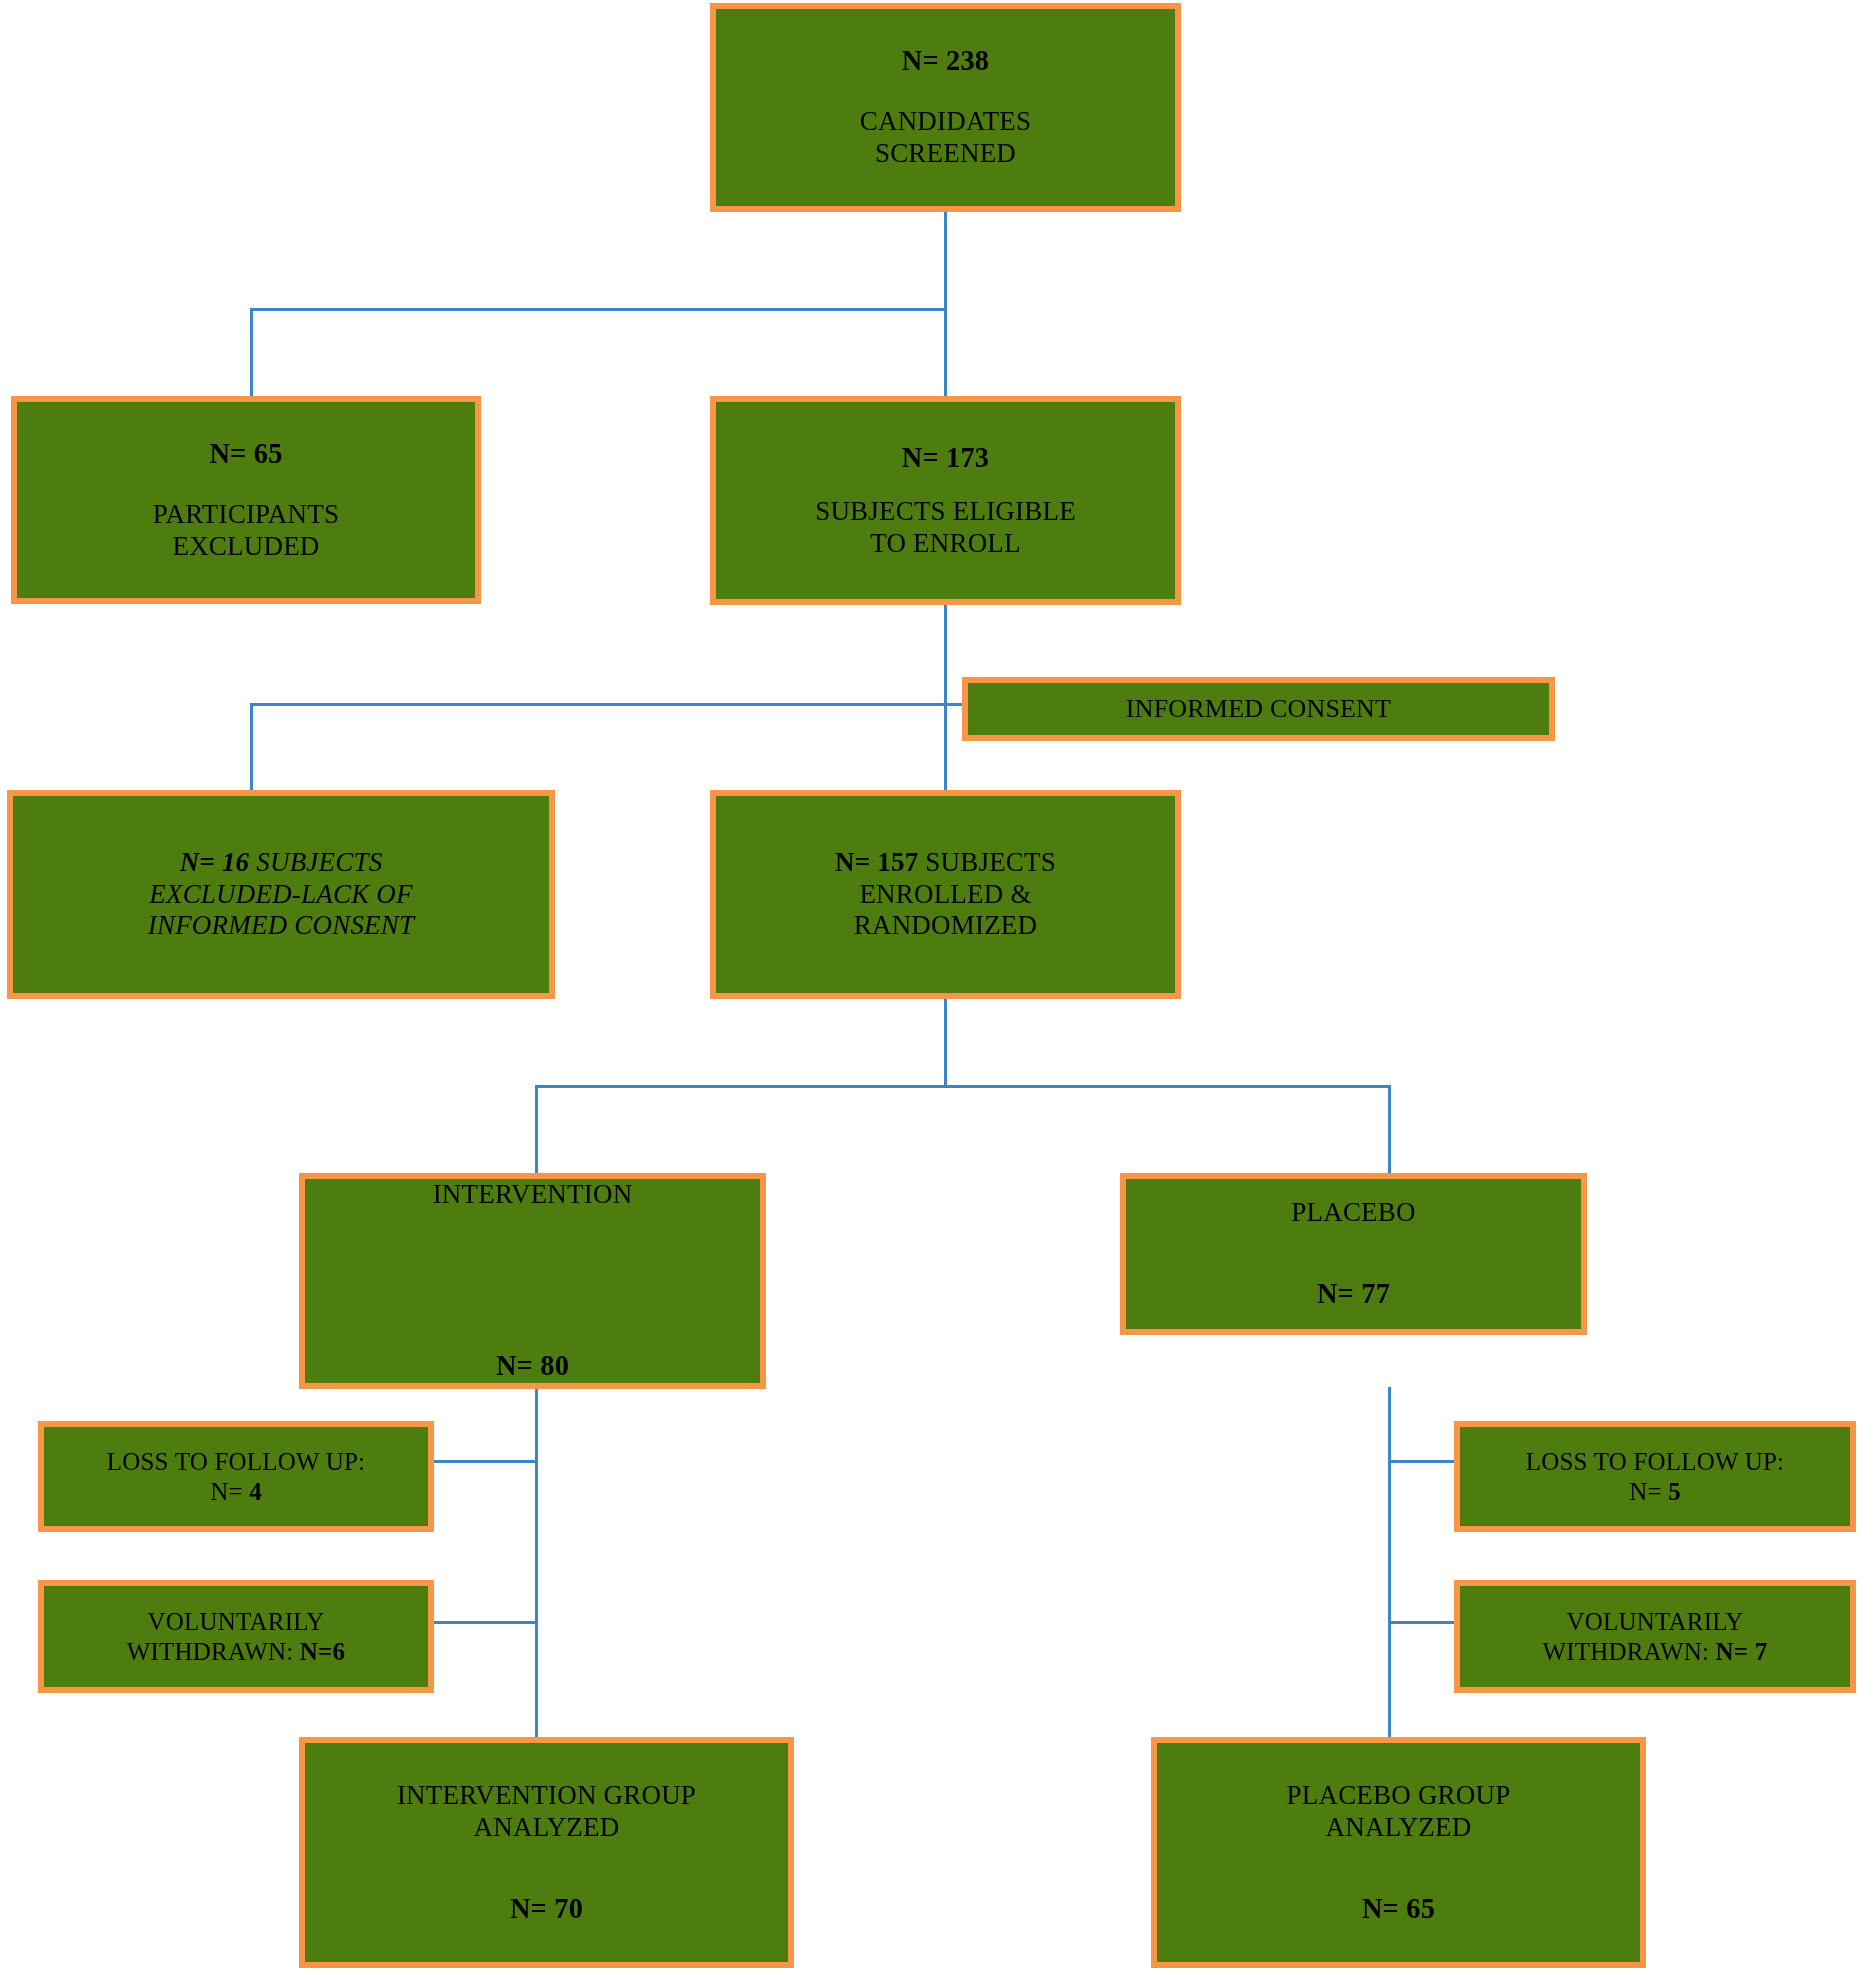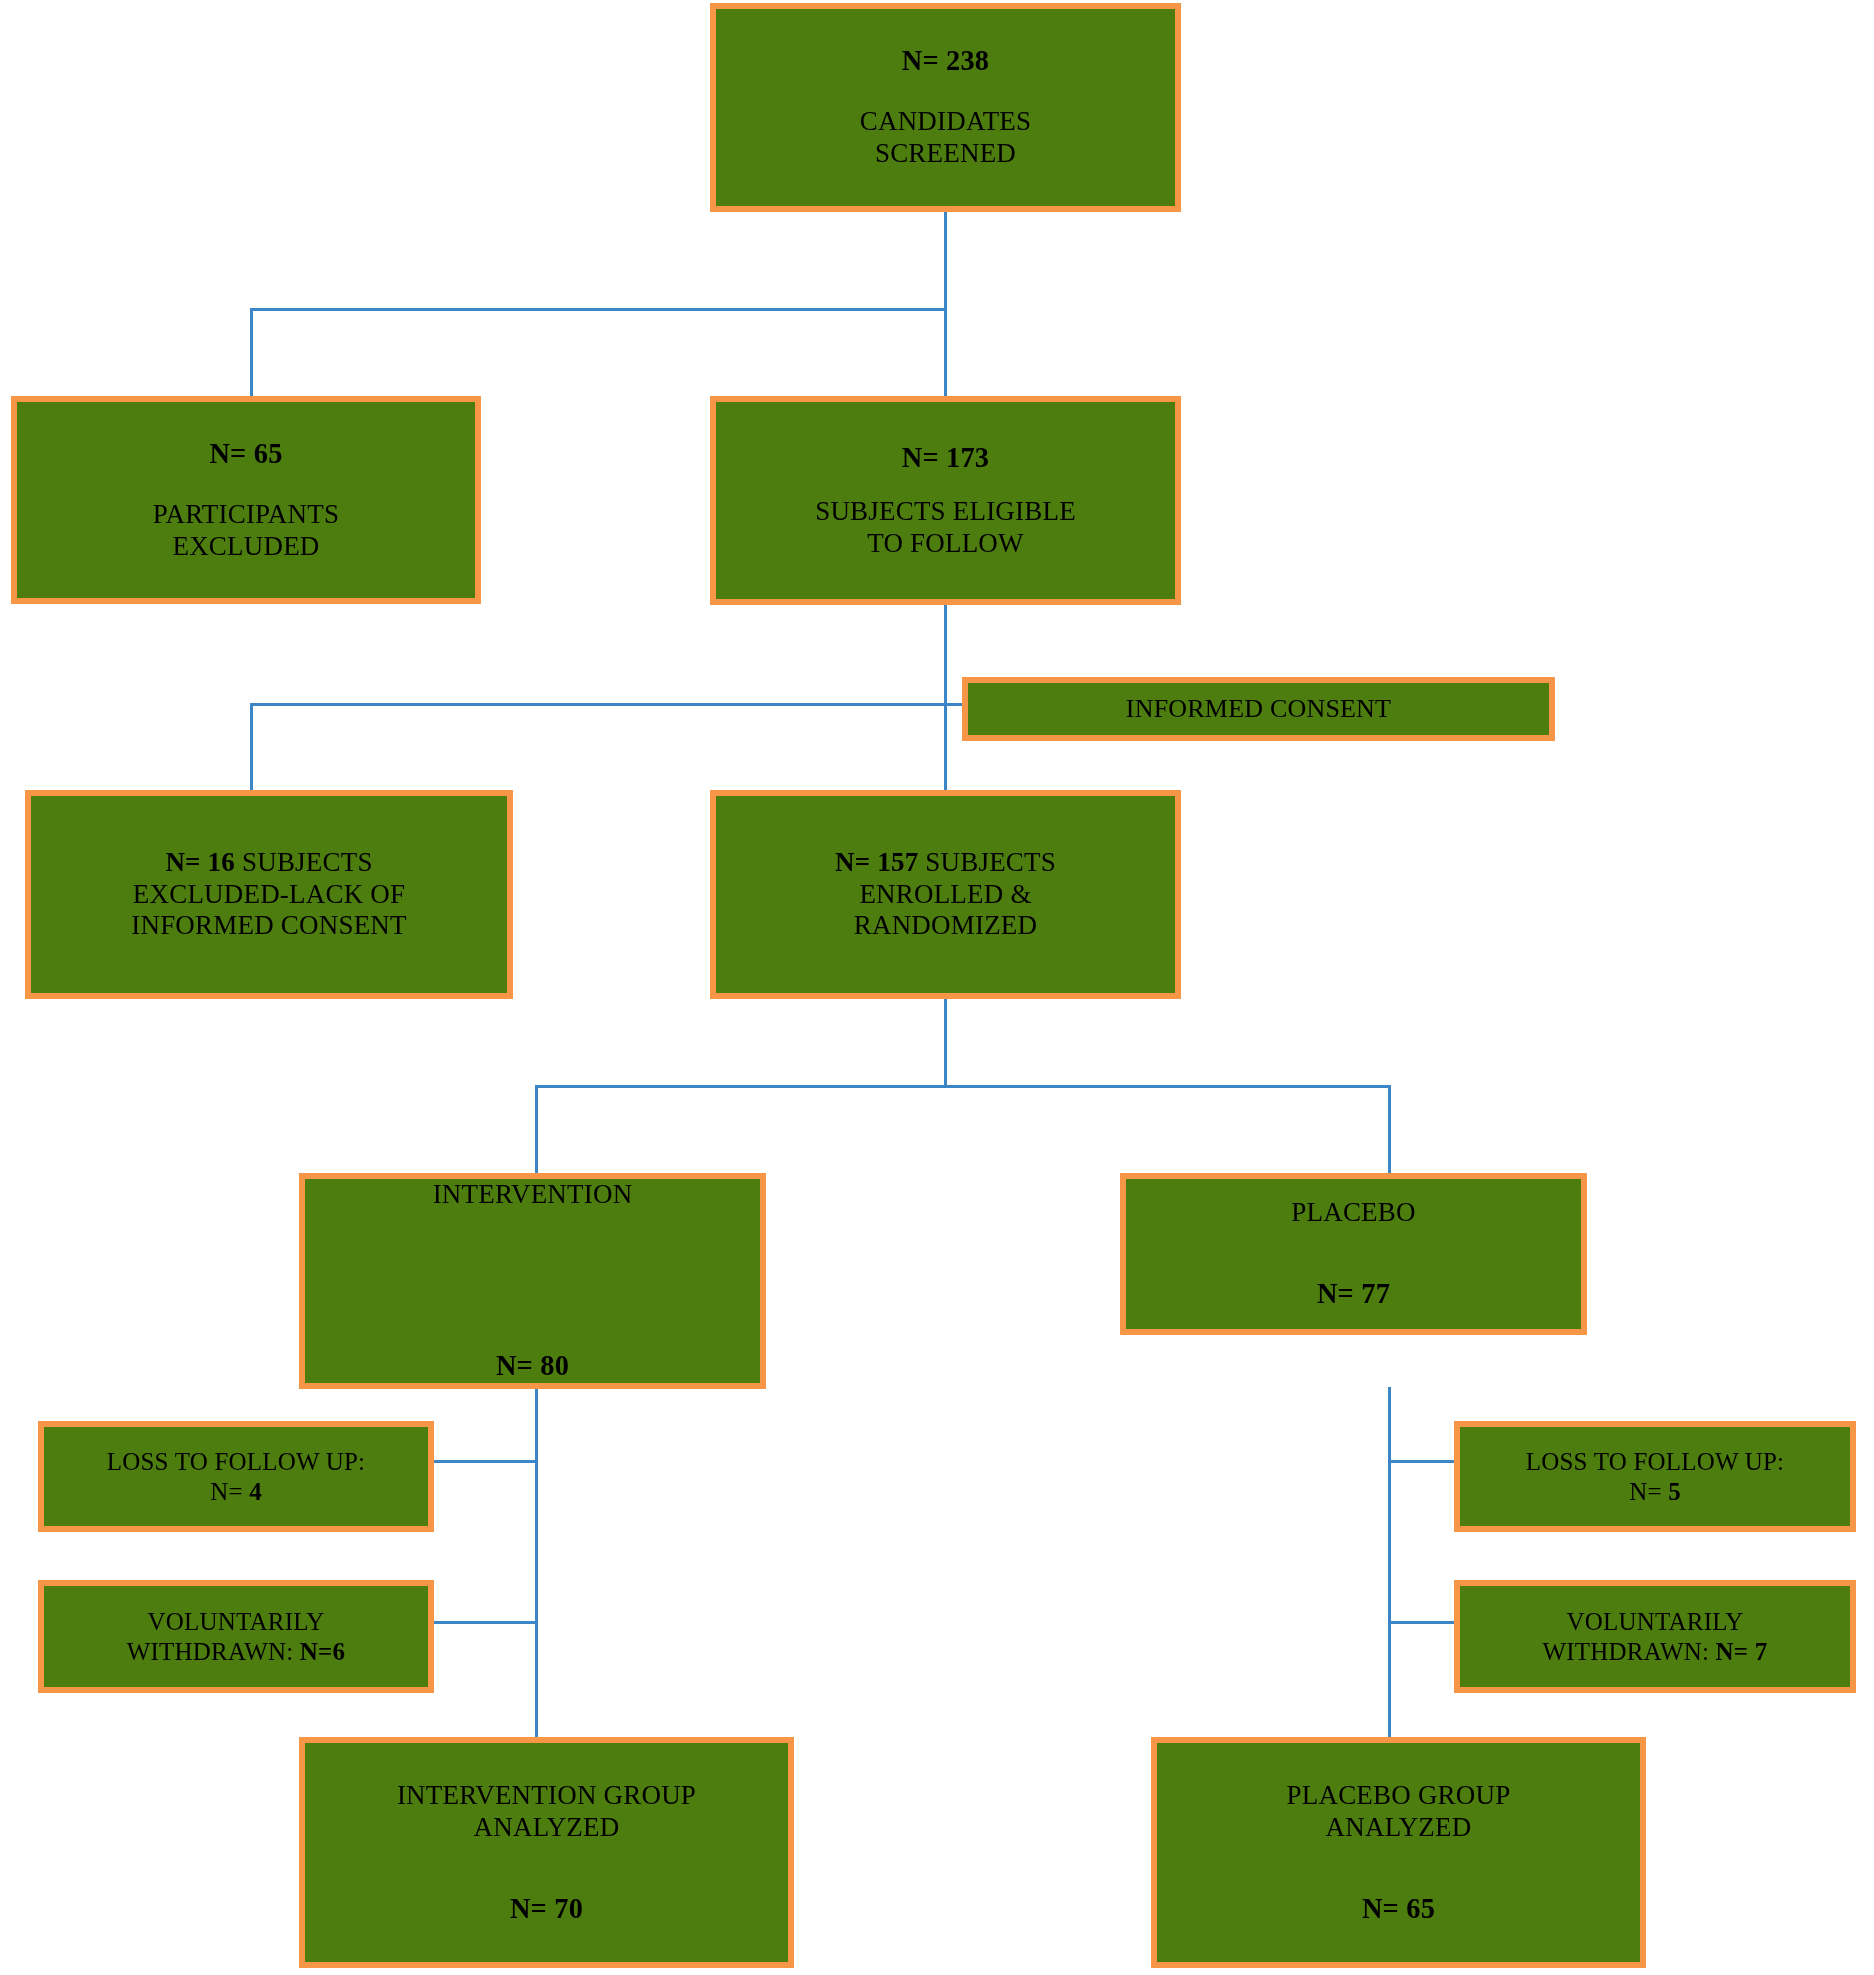--- a/index.html
+++ b/index.html
@@ -49,21 +49,21 @@
   .fs-sm   { font-size: 25px; }
 
   
   #box-screened        { left:710px; top:2.5px;    width:471px;  height:209px; }
   
   #box-excluded        { left:11px;   top:396px;  width:470px;  height:208px; }
   #box-eligible        { left:710px; top:396px;  width:471px;  height:209px; }
   
   #box-consent         { left:962px; top:677px; width:593px;  height:64px; }
   
-  #box-no-consent      { left:25px;   top:790px; width:488px;  height:209px; }
+  #box-no-consent      { left:7px;   top:790px; width:548px;  height:209px;font-style:italic; }
   #box-enrolled        { left:710px; top:790px; width:471px;  height:209px; }
   
   #box-intervention    { left:299px;  top:1173px; width:467px;  height:216px;justify-content:space-between; }
   #box-placebo         { left:1120px; top:1173px; width:467px;  height:162px; }
   
   #box-ltfu-int        { left:38px;   top:1421px; width:396px;  height:111px; }
   #box-vw-int          { left:38px;   top:1580px; width:396px;  height:113px; }
   #box-ltfu-pla        { left:1454px; top:1421px; width:402px;  height:111px; }
   #box-vw-pla          { left:1454px; top:1580px; width:402px;  height:113px; }
   
@@ -135,21 +135,21 @@
     <span class="t fs-xl b">N= 65</span>
     <span class="gap-lg"></span>
     <span class="t fs-lg">PARTICIPANTS</span>
     <span class="t fs-lg">EXCLUDED</span>
   </div>
 
   <div class="box" id="box-eligible">
     <span class="t fs-xl b">N= 173</span>
     <span class="gap-md"></span>
     <span class="t fs-lg">SUBJECTS ELIGIBLE</span>
-    <span class="t fs-lg">TO FOLLOW</span>
+    <span class="t fs-lg">TO ENROLL</span>
   </div>
 
   <div class="box" id="box-consent">
     <span class="t fs-md">INFORMED CONSENT</span>
   </div>
 
   <div class="box" id="box-no-consent">
     <span class="t fs-lg"><b>N= 16</b><span> SUBJECTS</span></span>
     <span class="t fs-lg">EXCLUDED-LACK OF</span>
     <span class="t fs-lg">INFORMED CONSENT</span>

